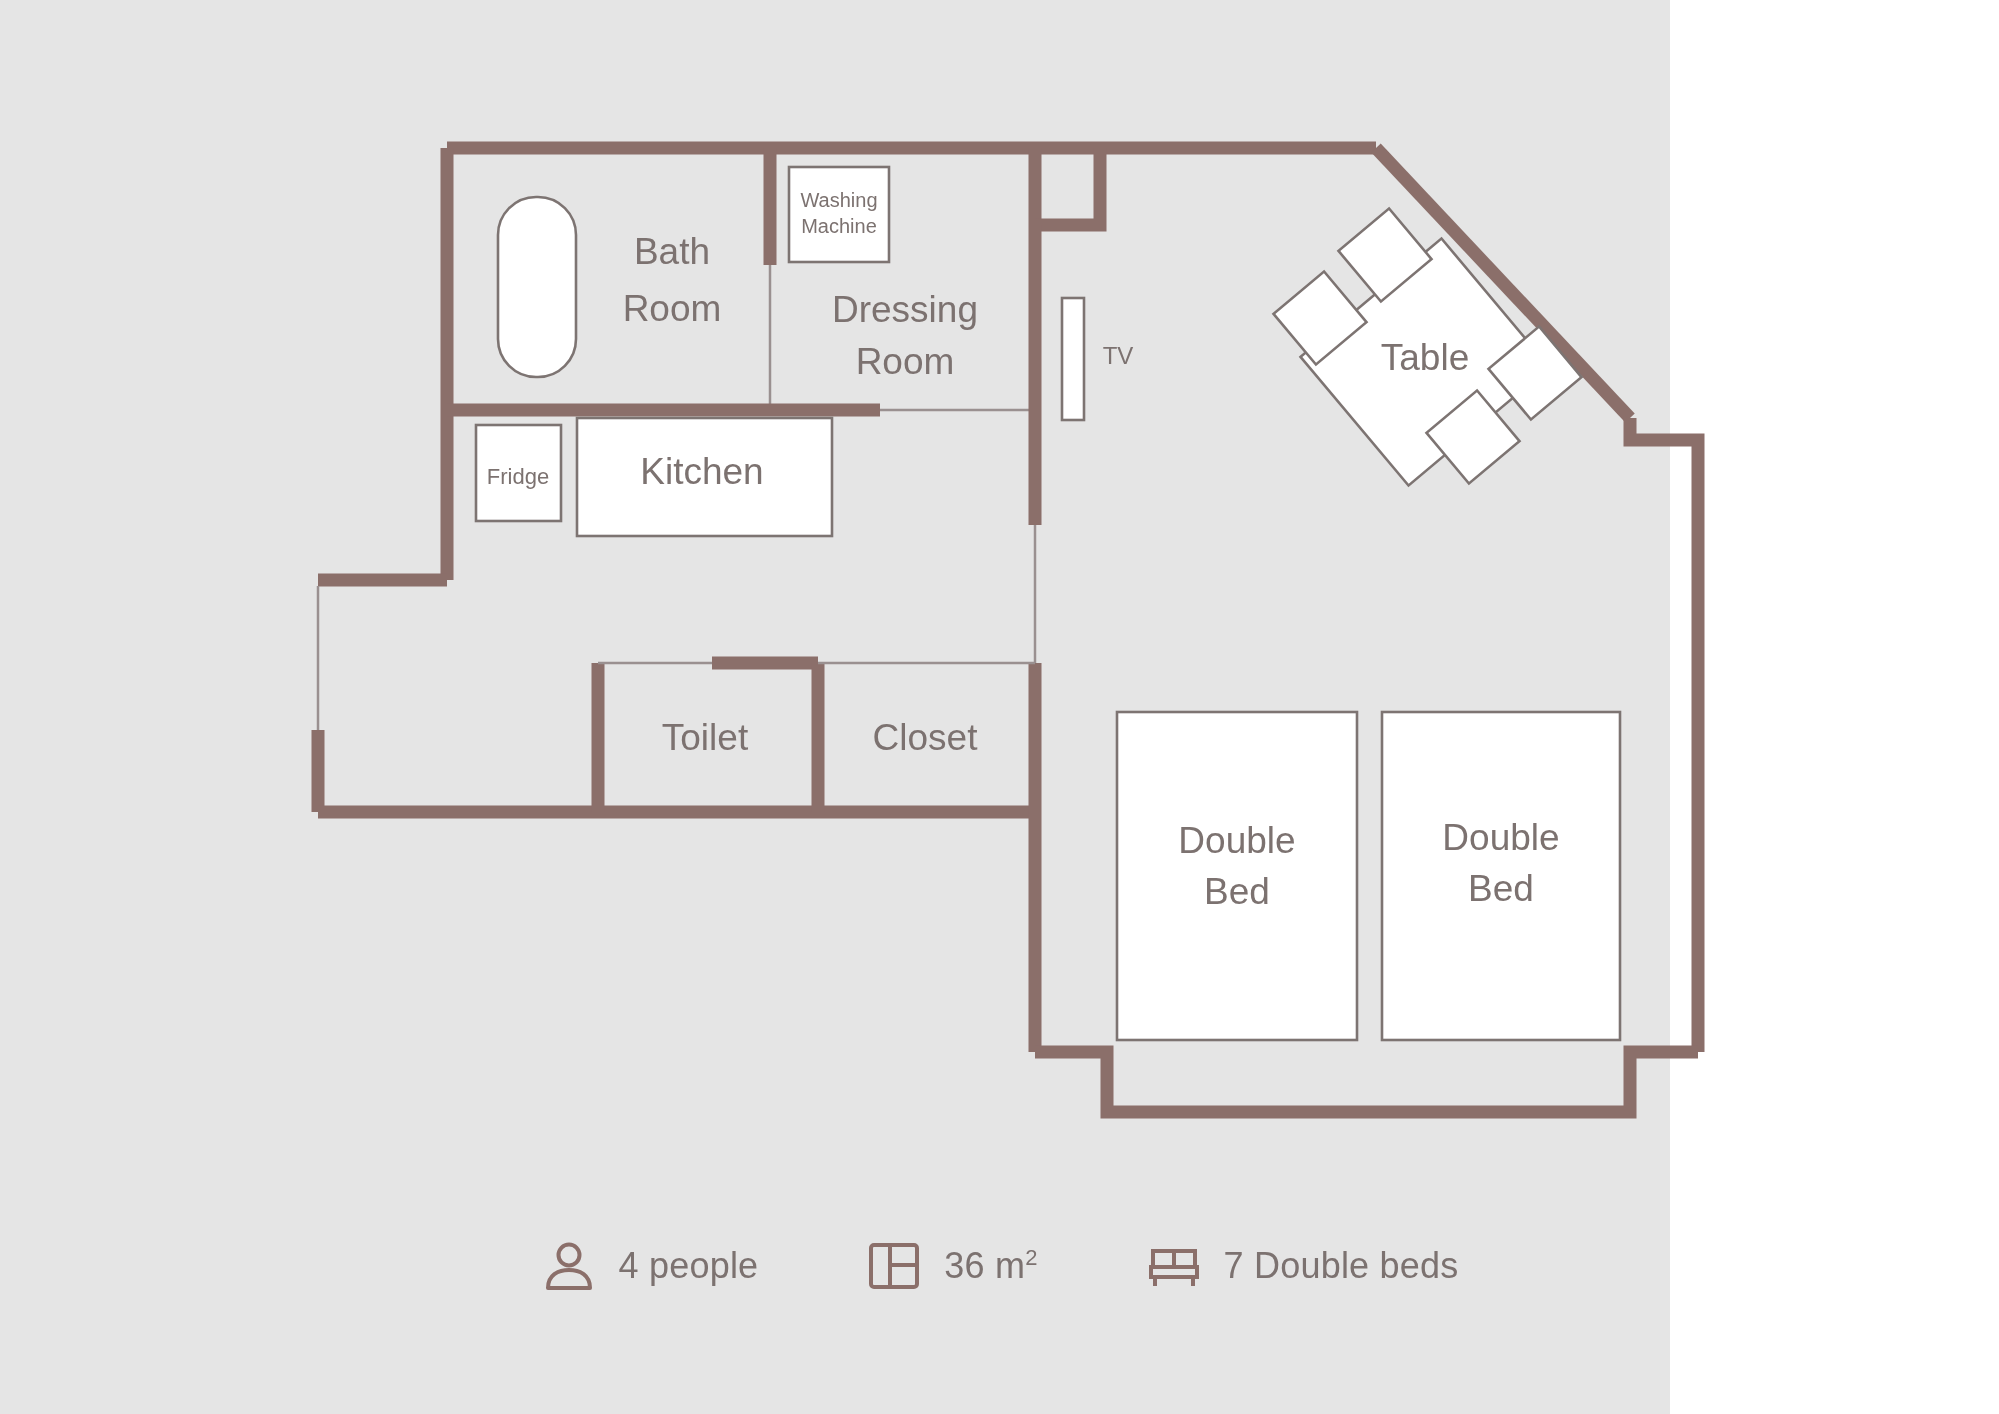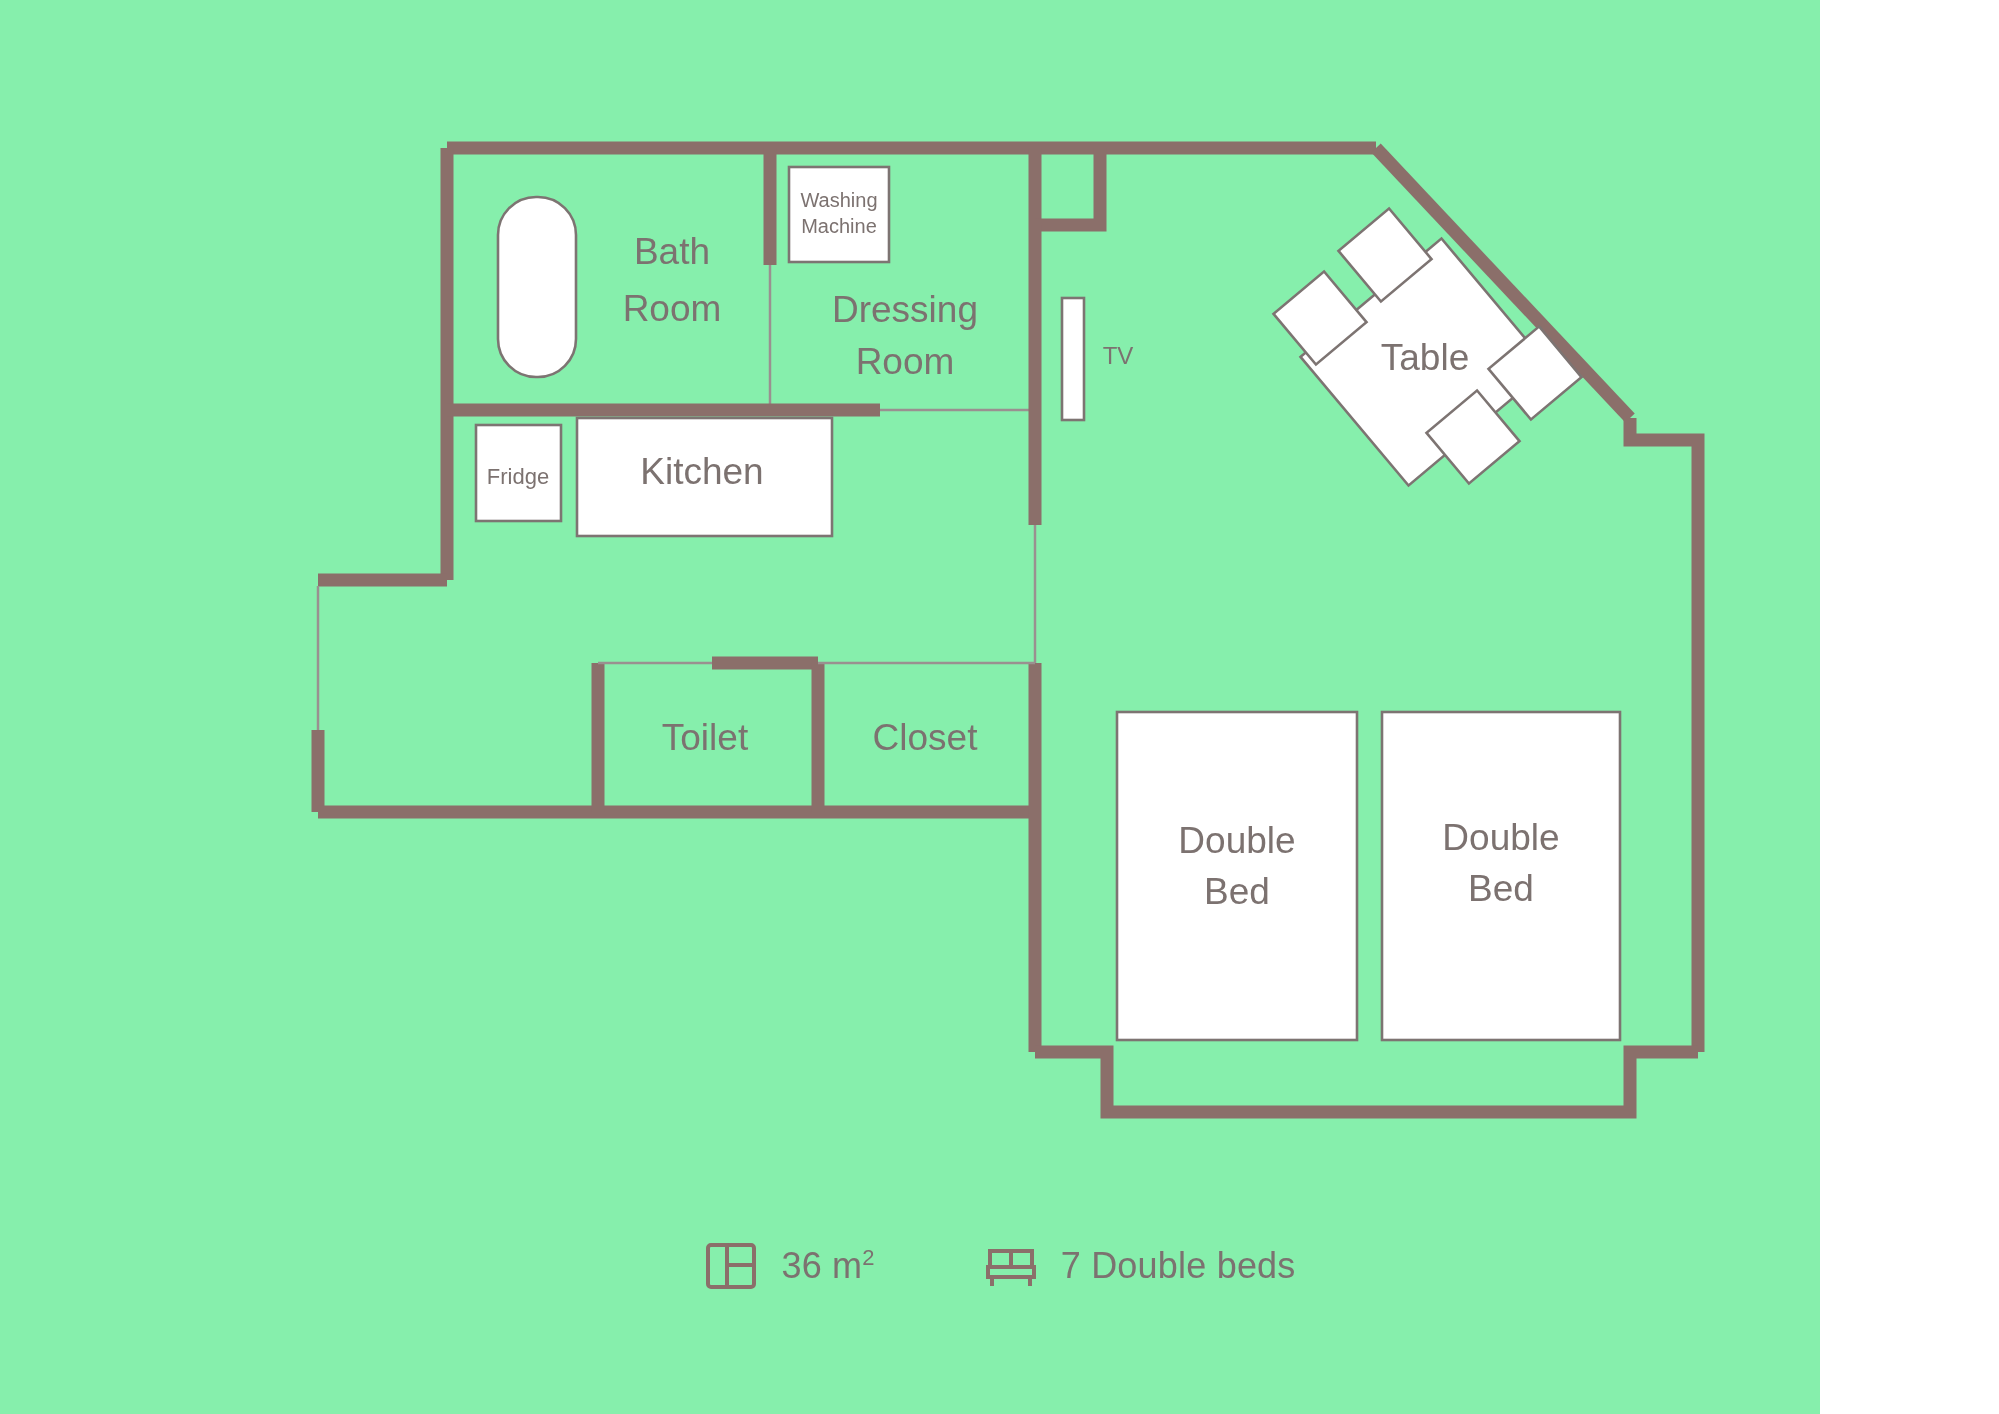--- a/index.html
+++ b/index.html
@@ -8,23 +8,23 @@
     background: #ffffff;
   }
   body {
     width: 1999px;
     height: 1414px;
     font-family: "Liberation Sans", sans-serif;
     overflow: hidden;
   }
   #stage {
     position: relative;
-    width: 1820px;
+    width: 1670px;
     height: 1414px;
-    background: #86efac;
+    background: #e5e5e5;
     text-align: center;
   }
   #floorplan-svg {
     position: absolute;
     left: 0;
     top: 0;
     width: 1999px;
     height: 1200px;
   }
   .wall      { stroke: #8b6f6a; stroke-width: 13; fill: none; stroke-linecap: butt; }
@@ -189,20 +189,27 @@
     <text class="room-label" x="905" y="364">Room</text>
 
     <text class="room-label" x="705" y="740">Toilet</text>
 
     <text class="room-label" x="925" y="740">Closet</text>
 
   </svg>
 
   <div id="footer">
 
+    <div class="stat">
+      <svg class="ico" viewBox="0 0 56 56">
+        <circle cx="28" cy="17" r="10.5" fill="none" stroke="#8b6f6a" stroke-width="4"></circle>
+        <path d="M 7 50 C 7 37 17 32 28 32 C 39 32 49 37 49 50 Z" fill="none" stroke="#8b6f6a" stroke-width="4" stroke-linejoin="round"></path>
+      </svg>
+      <span class="txt">4 people</span>
+    </div>
 
     <div class="stat">
       <svg class="ico" viewBox="0 0 56 56">
         <rect x="5" y="7" width="46" height="42" rx="3" fill="none" stroke="#8b6f6a" stroke-width="4"></rect>
         <line x1="24" y1="7" x2="24" y2="49" stroke="#8b6f6a" stroke-width="4"></line>
         <line x1="24" y1="27" x2="51" y2="27" stroke="#8b6f6a" stroke-width="4"></line>
       </svg>
       <span class="txt"><span>36 m</span><span class="sup">2</span></span>
     </div>
 

